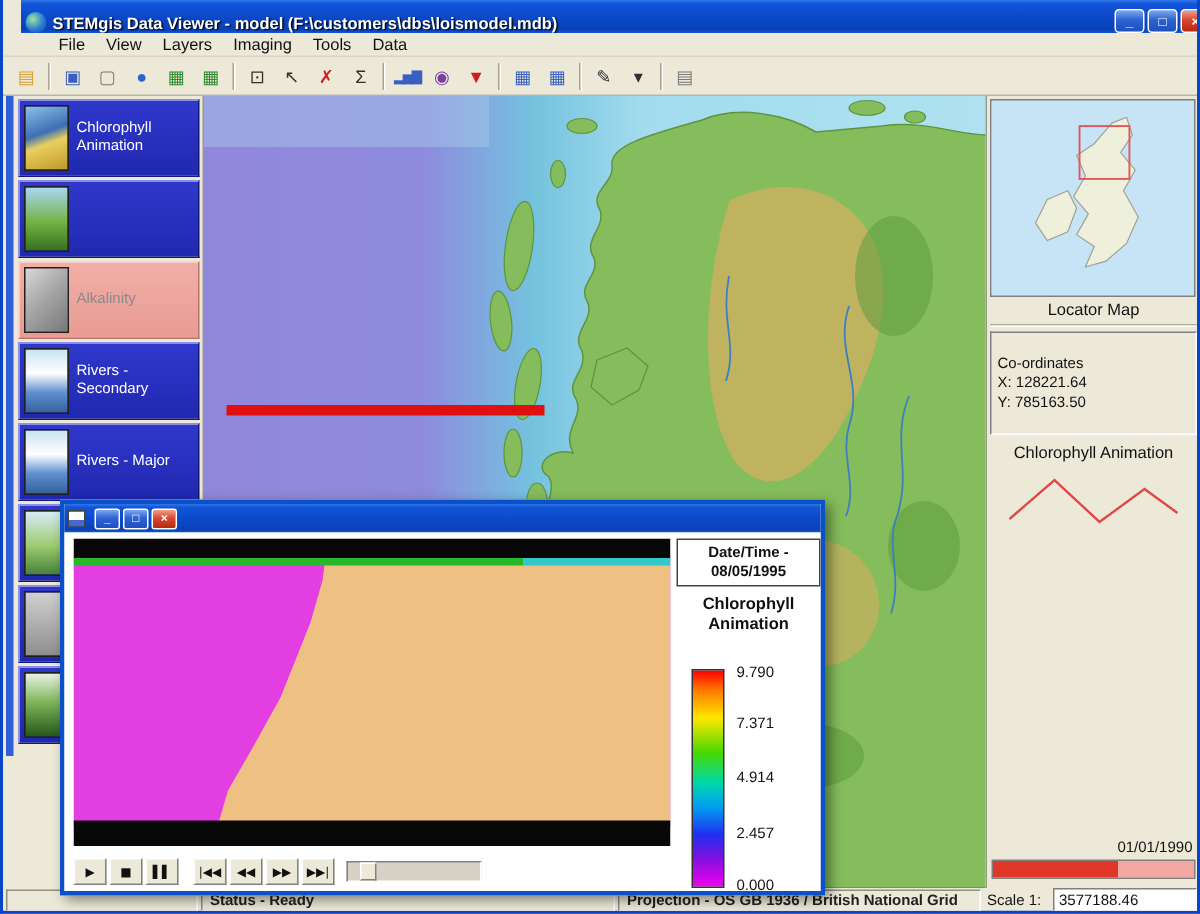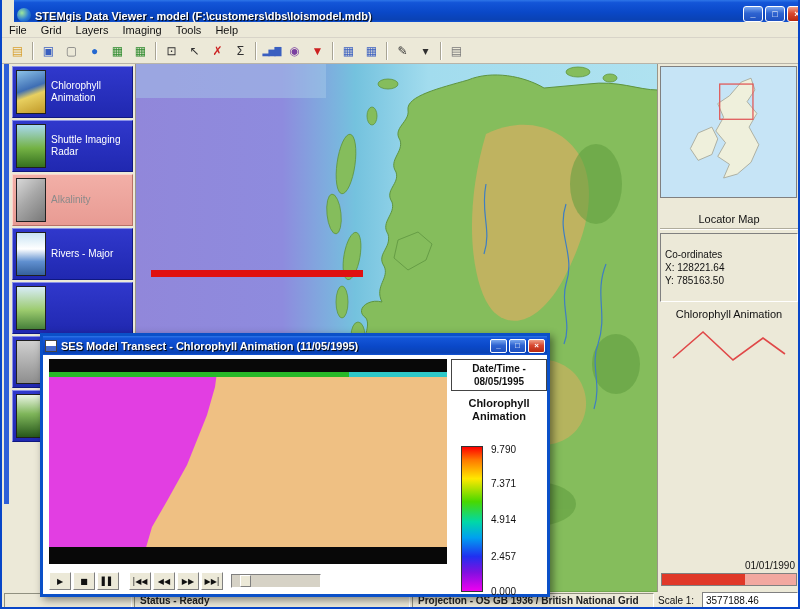--- a/index.html
+++ b/index.html
@@ -19,21 +19,21 @@
     white-space:nowrap; overflow:hidden; text-shadow:1px 1px 1px #000; }
   .win-btns { display:flex; gap:2px; }
   .wbtn { width:20px; height:16px; border:1px solid #fff; border-radius:3px;
     background:linear-gradient(180deg,#7AA8F0,#2E63D0 45%,#1E50C0);
     color:#fff; font-size:9px; font-weight:bold; line-height:13px; text-align:center; cursor:pointer; }
   .wbtn.close { background:linear-gradient(180deg,#F0A088,#D84830 45%,#B82810); }
 
   
   .menubar { position:absolute; left:0; top:22px; width:100%; height:16px;
     background:#ECE9D8; display:flex; align-items:center; font-size:11px;
-    border-bottom:1px solid #D8D4C8; }
+    border-bottom:1px solid #D8D4C8;padding-left:30px; }
   .menu-item { padding:0 7px; color:#111; cursor:default; }
   .toolbar { position:absolute; left:0; top:38px; width:100%; height:26px;
     background:#ECE9D8; border-bottom:1px solid #B8B4A8; display:flex;
     align-items:center; padding-left:4px; }
   .tbtn { width:23px; height:21px; background:#ECE9D8; border:1px solid #ECE9D8;
     font-size:12px; line-height:18px; text-align:center; cursor:pointer; }
   .tbtn.small-glyph { font-size:9px; letter-spacing:-1px; }
   .tsep { width:2px; height:18px; border-left:1px solid #A8A494; border-right:1px solid #fff; margin:0 3px; }
   .ic-gold{color:#D8A030} .ic-blue{color:#3A5FC0} .ic-gray{color:#7A7A7A}
   .ic-globe{color:#2468D0} .ic-green{color:#2E8B2E} .ic-dark{color:#303030}
@@ -60,21 +60,21 @@
   .layer-btn.disabled .layer-label { color:#8A8A8A; }
 
   
   .map-area { position:absolute; left:133px; top:64px; width:522px; height:528px;
     overflow:hidden; border-left:1px solid #9A9688; }
 
   
   .right-panel { position:absolute; left:655px; top:64px; width:143px; height:528px;
     background:#ECE9D8; border-left:1px solid #9A9688; padding:2px; }
   .locator { width:137px; height:132px; border:1px solid #808080; background:#C6E4F6; }
-  .locator-label { text-align:center; font-size:11px; color:#111; padding:15px 0 2px; }
+  .locator-label { text-align:center; font-size:11px; color:#111; padding:3px 0 2px; }
   .rp-divider { border-top:1px solid #B0AC9C; border-bottom:1px solid #fff; margin:1px 0 3px; }
   .coords-box { border:1px solid; border-color:#808080 #fff #fff #808080;
     font-size:10px; padding:14px 4px; line-height:13px; color:#111; }
   .rp-layer-name { text-align:center; font-size:11px; color:#111; margin-top:6px; }
   .rp-zigzag { display:block; margin:6px auto 0; }
   .rp-timeline { position:absolute; left:3px; right:3px; bottom:6px; }
   .tl-date { text-align:right; font-size:10px; color:#111; margin-bottom:2px; padding-right:2px; }
   .tl-bar { height:13px; border:1px solid #808080;
     background:linear-gradient(90deg,#E03828 0 62%,#F2A8A0 62% 100%); cursor:pointer; }
 
@@ -139,25 +139,25 @@
     <span class="title-text">STEMgis Data Viewer - model (F:\customers\dbs\loismodel.mdb)</span>
     <span class="win-btns">
       <button class="wbtn">_</button>
       <button class="wbtn">□</button>
       <button class="wbtn close">×</button>
     </span>
   </div>
 
   <div class="menubar">
     <span class="menu-item">File</span>
-    <span class="menu-item">Grid</span>
+    <span class="menu-item">View</span>
     <span class="menu-item">Layers</span>
     <span class="menu-item">Imaging</span>
     <span class="menu-item">Tools</span>
-    <span class="menu-item">Help</span>
+    <span class="menu-item">Data</span>
   </div>
 
   <div class="toolbar">
     <button class="tbtn ic-gold">▤</button>
     <span class="tsep"></span>
     <button class="tbtn ic-blue">▣</button>
     <button class="tbtn ic-gray">▢</button>
     <button class="tbtn ic-globe">●</button>
     <button class="tbtn ic-green">▦</button>
     <button class="tbtn ic-green">▦</button>
@@ -182,25 +182,28 @@
 
   <div class="sidebar">
     <div class="side-strip"></div>
     <div class="layer-list">
       <div class="layer-btn">
         <span class="layer-icon li-chl"></span>
         <span class="layer-label">Chlorophyll Animation</span>
       </div>
       <div class="layer-btn">
         <span class="layer-icon li-shuttle"></span>
-        <span class="layer-label">Shuttle Imaging Radar</span>
       </div>
       <div class="layer-btn disabled">
         <span class="layer-icon li-alk"></span>
         <span class="layer-label">Alkalinity</span>
+      </div>
+      <div class="layer-btn">
+        <span class="layer-icon li-riv"></span>
+        <span class="layer-label">Rivers - Secondary</span>
       </div>
       <div class="layer-btn">
         <span class="layer-icon li-riv"></span>
         <span class="layer-label">Rivers - Major</span>
       </div>
       <div class="layer-btn">
         <span class="layer-icon li-land"></span>
         <span class="layer-label"></span>
       </div>
       <div class="layer-btn">
@@ -301,21 +304,20 @@
     <div class="sb-field sb-empty"></div>
     <div class="sb-field sb-status">Status - Ready</div>
     <div class="sb-field sb-proj">Projection - OS GB 1936 / British National Grid</div>
     <span class="sb-scale-label">Scale 1:</span>
     <div class="sb-scale-box">3577188.46</div>
   </div>
 
   <div class="child-window">
     <div class="c-titlebar">
       <span class="c-icon"></span>
-      <span class="c-title">SES Model Transect - Chlorophyll Animation (11/05/1995)</span>
       <button class="c-btn">_</button>
       <button class="c-btn">□</button>
       <button class="c-btn close">×</button>
     </div>
     <div class="c-body">
       <div class="plot">
         <svg width="398" height="205" viewBox="0 0 398 205">
           <rect x="0" y="13" width="398" height="179" fill="#E23EE2"></rect>
           <polygon points="168,13 398,13 398,192 96,192 103,168 118,142 138,106 158,56 166,28" fill="#EFC083"></polygon>
           <rect x="0" y="13" width="300" height="5" fill="#28B828"></rect>

